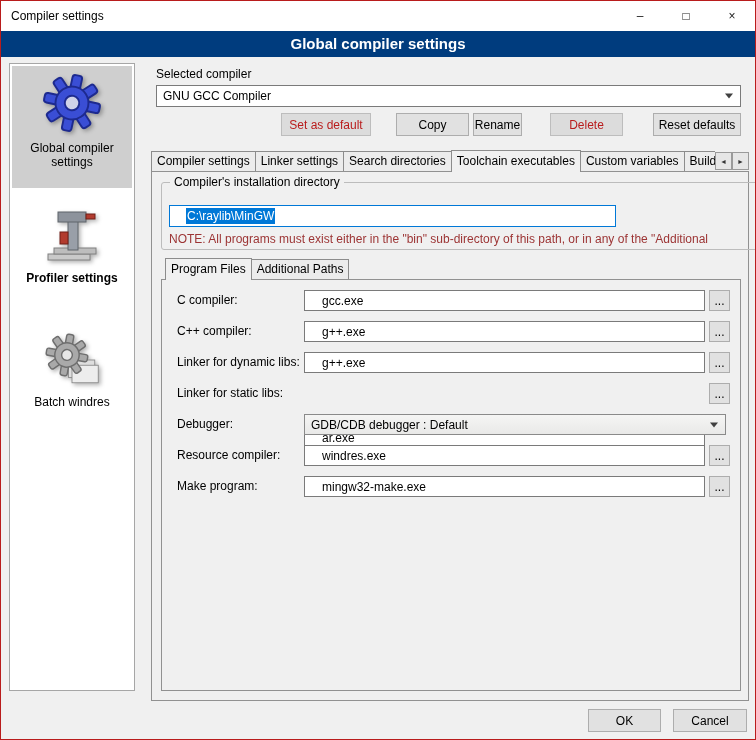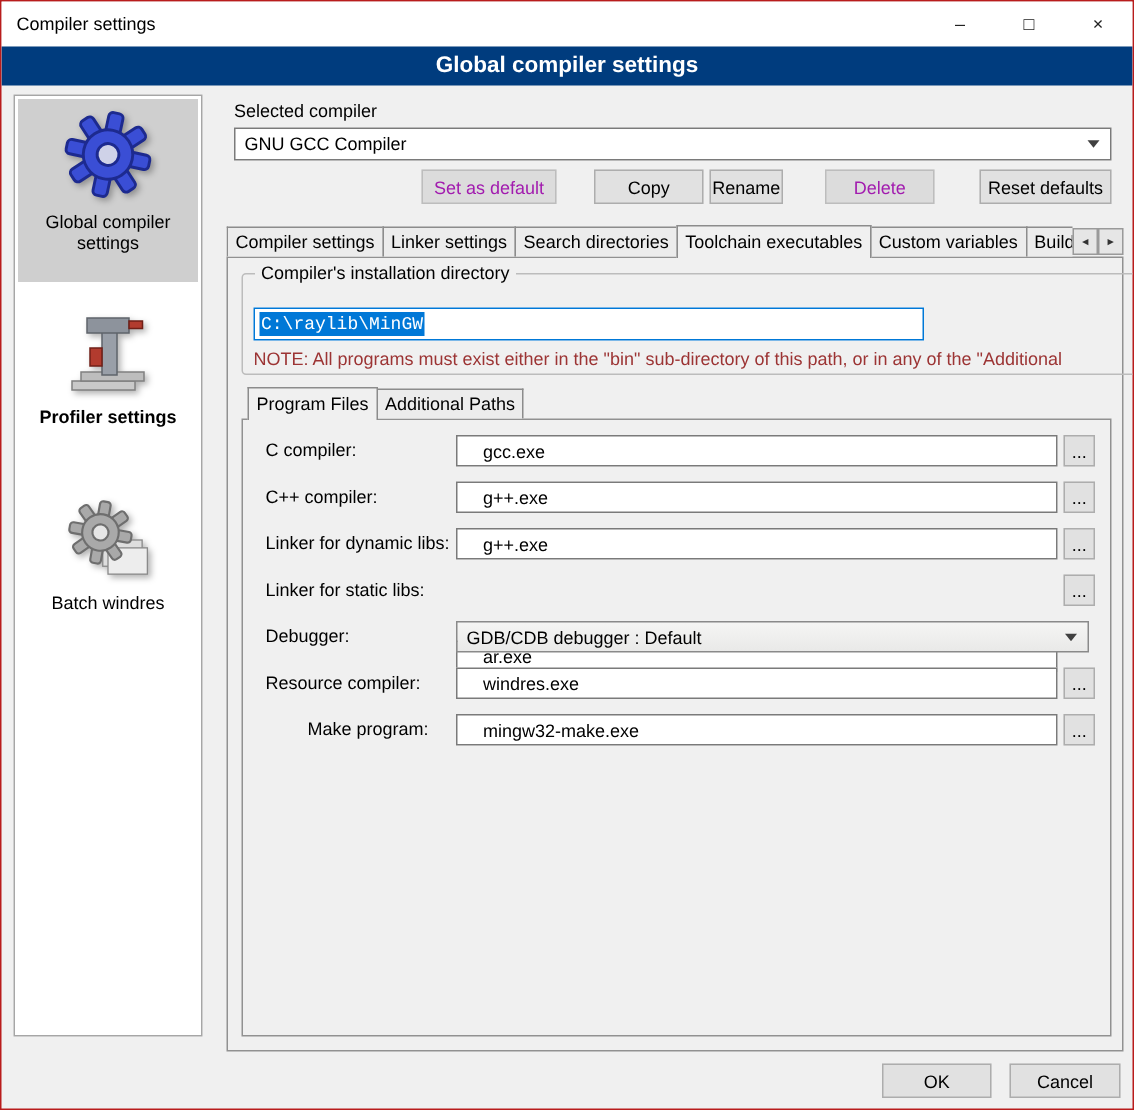--- a/index.html
+++ b/index.html
@@ -24,38 +24,38 @@
   .icon-svg{filter:drop-shadow(2px 2px 2px rgba(0,0,0,0.30));}
   
   .label{position:absolute;}
   .combo{position:absolute;box-sizing:border-box;height:22px;background:#fff;border:1px solid #7a7a7a;
     display:flex;align-items:center;padding:0 20px 0 6px;}
   .combo.gray{background:linear-gradient(#f5f5f4,#e9e9e8);border-color:#8a8a8a;height:21px;}
   .chevron{position:absolute;right:7px;top:50%;transform:translateY(-50%);width:0;height:0;
     border-left:4px solid transparent;border-right:4px solid transparent;border-top:5px solid #404040;}
   .btn{position:absolute;box-sizing:border-box;height:23px;background:#e1e1e1;border:1px solid #adadad;
     font-family:inherit;font-size:12px;color:#000;text-align:center;padding:0;cursor:default;}
-  .btn.disabled{color:#a21caf;background:#dcdcdc;border-color:#bdbdbd;}
+  .btn.disabled{color:#b91c1c;background:#dcdcdc;border-color:#bdbdbd;}
   .mini-btn{height:22px;}
   
   .tabstrip{position:absolute;left:150px;top:149px;width:564px;height:22px;display:flex;align-items:flex-end;
     overflow:hidden;z-index:3;white-space:nowrap;}
   .tab{flex:0 0 auto;box-sizing:border-box;height:20px;margin-bottom:1px;padding:0 5px;line-height:19px;
     background:#ececec;border:1px solid #8c8c8c;border-bottom:none;margin-right:-1px;}
   .tab.selected{height:22px;margin-bottom:0;background:#f0f0f0;line-height:21px;z-index:4;position:relative;}
   .tab-scroll{position:absolute;top:151px;width:17px;height:18px;box-sizing:border-box;background:#e6e6e6;
     border:1px solid #9a9a9a;z-index:5;display:flex;align-items:center;justify-content:center;font-size:7px;color:#333;}
   .tab-panel{position:absolute;left:150px;top:170px;width:598px;height:530px;box-sizing:border-box;
     background:#f0f0f0;border:1px solid #919191;z-index:1;}
   
   .groupbox{position:absolute;left:160px;top:181px;width:688px;height:68px;box-sizing:border-box;
     border:1px solid #bcbcbc;border-radius:3px;z-index:2;}
   .groupbox-title{position:absolute;top:-8px;left:8px;background:#f0f0f0;padding:0 4px;}
   .install-input{position:absolute;left:168px;top:204px;width:447px;height:22px;box-sizing:border-box;
-    background:#fff;border:1px solid #0078d7;display:flex;align-items:center;padding-left:3px;z-index:2;font-family:Liberation Mono, monospace;}
+    background:#fff;border:1px solid #0078d7;display:flex;align-items:center;padding-left:16px;z-index:2;}
   .sel-text{background:#0078d7;color:#fff;padding:1px 1px;}
   .note{position:absolute;left:168px;top:231px;width:568px;white-space:nowrap;overflow:hidden;color:#9c3434;z-index:2;}
   
   .subtabstrip{position:absolute;left:164px;top:257px;height:22px;display:flex;align-items:flex-end;z-index:3;white-space:nowrap;}
   .subpanel{position:absolute;left:160px;top:278px;width:580px;height:412px;box-sizing:border-box;
     background:#f0f0f0;border:1px solid #919191;z-index:1;}
   
   .flabel{position:absolute;left:176px;z-index:2;}
   .field-input{position:absolute;left:303px;width:401px;height:21px;box-sizing:border-box;background:#fff;
     border:1px solid #7a7a7a;font-family:inherit;font-size:12px;padding:0 17px;z-index:2;}
@@ -198,20 +198,20 @@
   <div class="flabel" style="top:416px;">Debugger:</div>
   <div class="combo gray debugger-combo" style="top:413px;">
     <span>GDB/CDB debugger : Default</span>
     <span class="chevron"></span>
   </div>
 
   <div class="flabel" style="top:447px;">Resource compiler:</div>
   <input class="field-input" style="top: 444px;" value="windres.exe">
   <button class="btn browse" style="top:444px;position:absolute;">...</button>
 
-  <div class="flabel" style="top:478px;margin-left:28px;">Make program:</div>
+  <div class="flabel" style="top:478px;">Make program:</div>
   <input class="field-input" style="top: 475px;" value="mingw32-make.exe">
   <button class="btn browse" style="top:475px;position:absolute;">...</button>
 
   <button class="btn footer-btn" style="left:587px;top:708px;">OK</button>
   <button class="btn footer-btn" style="left:672px;top:708px;width:74px;">Cancel</button>
 
 </div>
 
 </body></html>

